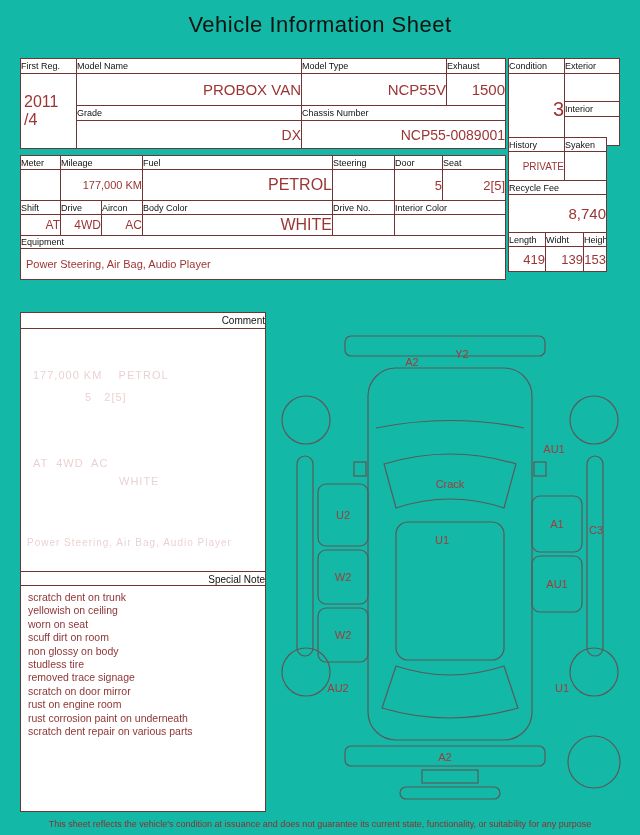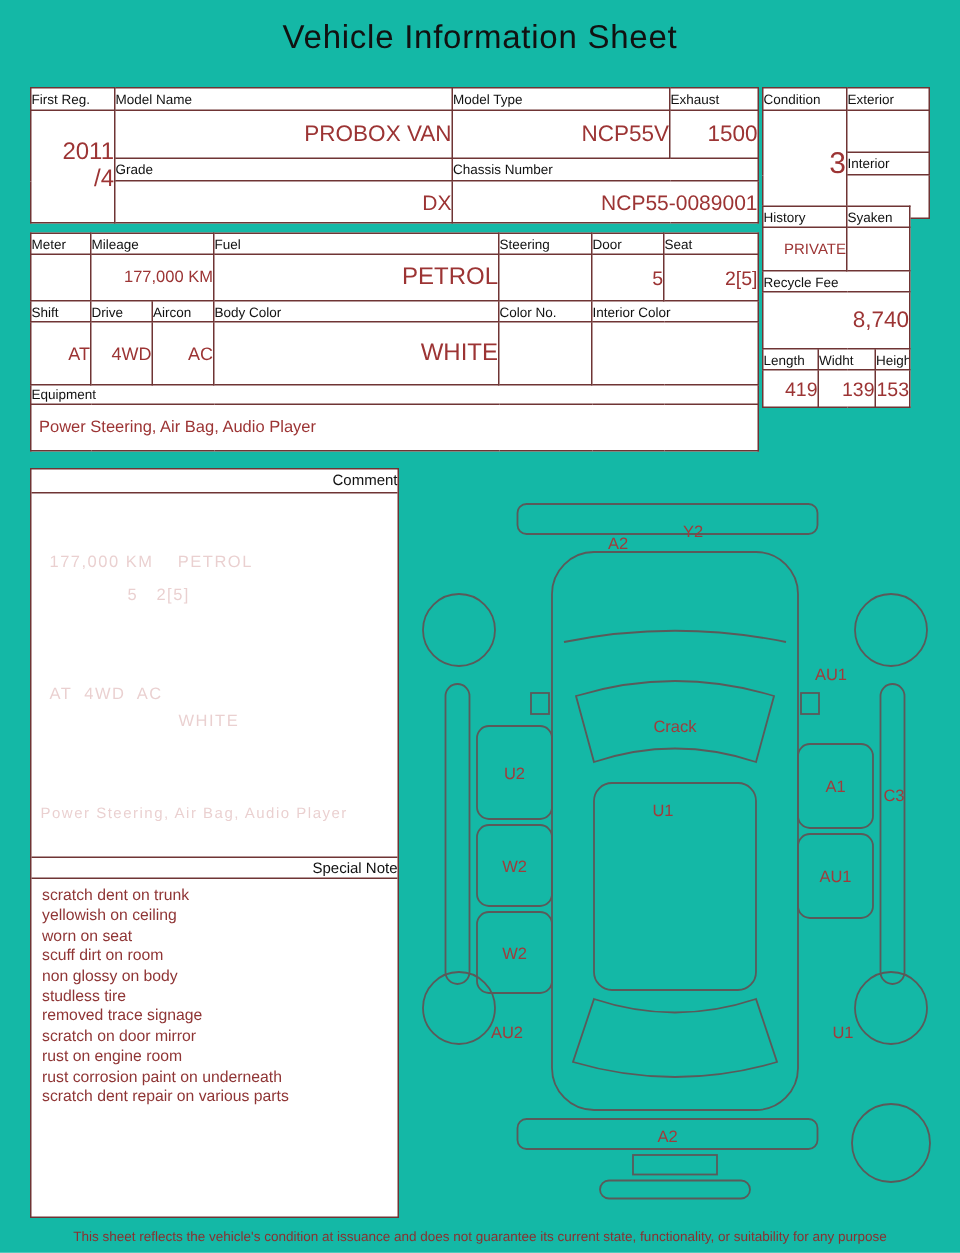--- a/index.html
+++ b/index.html
@@ -6,21 +6,21 @@
   *{box-sizing:border-box}
   body{margin:0;font-family:"Liberation Sans",sans-serif;background:#fff}
   .sheet{position:relative;width:640px;height:835px;background:#14b8a6;overflow:hidden}
   .title{position:absolute;top:12px;left:0;width:100%;text-align:center;font-size:22px;color:#111;letter-spacing:.5px;font-weight:500}
   table.grid{border-collapse:collapse;position:absolute;table-layout:fixed;background:#fff}
   table.grid td{border:1px solid var(--maroon);padding:0;overflow:hidden;vertical-align:middle}
   .lbl{font-size:9px;color:#111;text-align:left}
   .val{color:var(--val);text-align:right;font-weight:400}
   .f10{font-size:10px}.f11{font-size:11px}.f12{font-size:12px}.f13{font-size:13px}
   .f14{font-size:14px}.f15{font-size:15px}.f16{font-size:16px}.f20{font-size:20px}
-  .fr{font-size:16px;text-align:right;padding-left:3px;line-height:1.1;color:var(--val)}
+  .fr{font-size:16px;text-align:left;padding-left:3px;line-height:1.1;color:var(--val)}
   .commentbox{position:absolute;left:20px;top:312px;width:246px;height:500px;border:1px solid var(--maroon);background:#fff}
   .lbl2{font-size:10px;color:#111;text-align:right}
   .c-header{height:16px;line-height:16px;border-bottom:1px solid var(--maroon)}
   .c-body{height:242px;position:relative}
   .sn-header{height:15px;line-height:15px;border-top:1px solid var(--maroon);border-bottom:1px solid var(--maroon)}
   .notes{padding:5px 7px;font-size:10.5px;line-height:13.4px;color:#8f3535}
   .ghost{position:absolute;color:rgba(190,110,110,.32);font-size:11px;white-space:pre;letter-spacing:1px}
   .diagram{position:absolute;left:272px;top:316px;width:356px;height:496px}
   .dmg text{fill:#a03c3c;font-size:11px;text-anchor:middle;font-family:"Liberation Sans",sans-serif}
   .outline{stroke:#5a5a5a;fill:none;stroke-width:1.2}
@@ -115,25 +115,25 @@
       <td class="val f16">PETROL</td>
       <td class="val"></td>
       <td class="val f13">5</td>
       <td class="val f13">2[5]</td>
     </tr>
     <tr>
       <td class="lbl" style="height:14px">Shift</td>
       <td class="lbl">Drive</td>
       <td class="lbl">Aircon</td>
       <td class="lbl">Body Color</td>
-      <td class="lbl">Color No.</td>
+      <td class="lbl">Drive No.</td>
       <td class="lbl" colspan="2">Interior Color</td>
     </tr>
     <tr>
-      <td class="val f12" style="height:42px">AT</td>
+      <td class="val f12" style="height:21px">AT</td>
       <td class="val f12">4WD</td>
       <td class="val f12">AC</td>
       <td class="val f16">WHITE</td>
       <td class="val"></td>
       <td class="val" colspan="2"></td>
     </tr>
     <tr>
       <td class="lbl" colspan="7" style="height:13px">Equipment</td>
     </tr>
     <tr>

